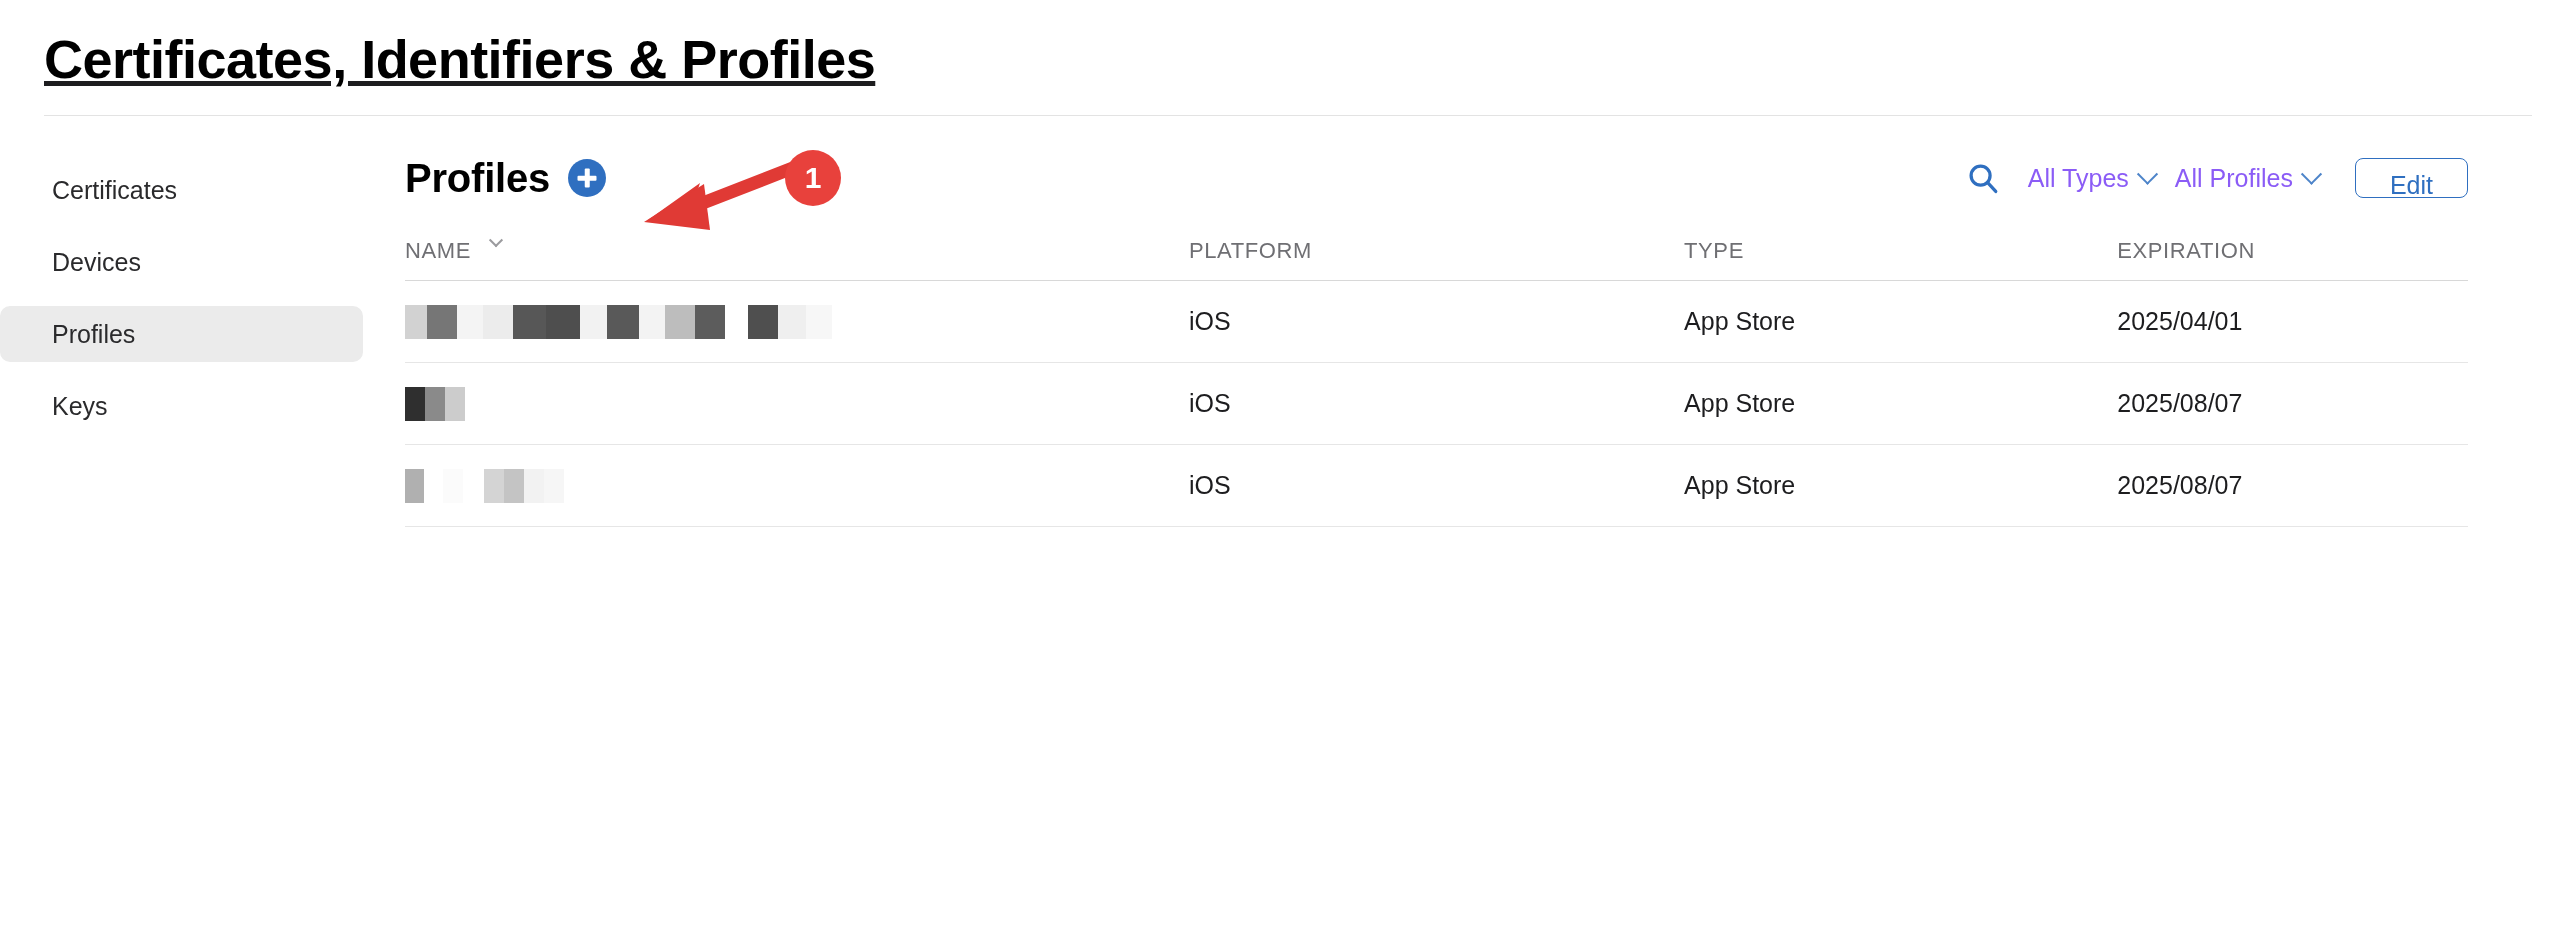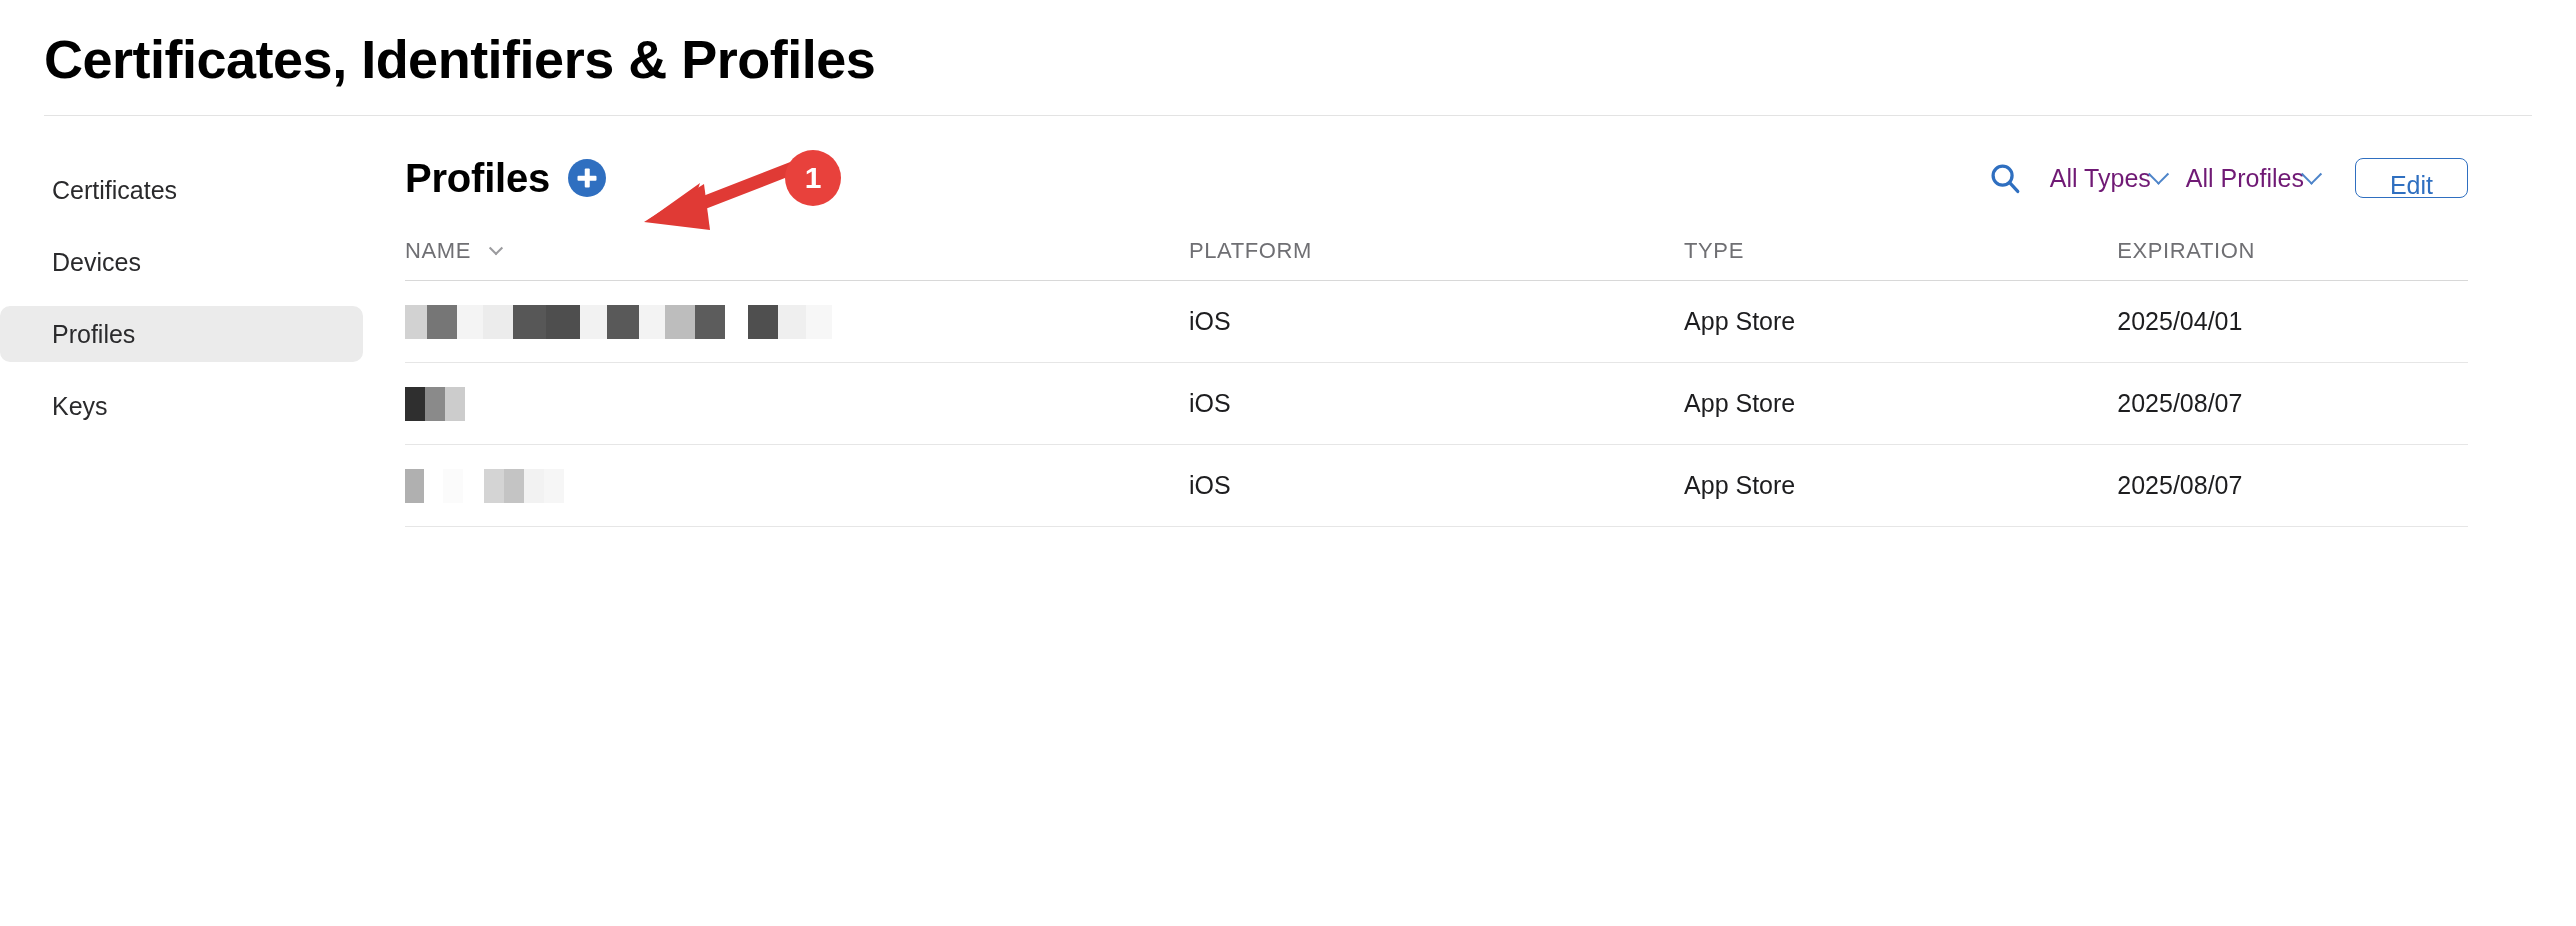--- a/index.html
+++ b/index.html
@@ -15,20 +15,21 @@
     font-family: "Liberation Sans", "DejaVu Sans", sans-serif;
     color: #1d1d1f;
     -webkit-font-smoothing: antialiased;
     position: relative;
     overflow: hidden;
   }
 
   
   .page-header {
     padding: 30px 0 0 44px;
+    text-decoration: underline;
   }
   .page-title {
     font-size: 54px;
     font-weight: 700;
     letter-spacing: -0.5px;
     line-height: 1.1;
     color: #000000;
     margin: 0;
     padding-bottom: 26px;
   }
@@ -135,21 +136,22 @@
     align-items: center;
     justify-content: center;
     width: 46px;
     height: 46px;
     cursor: pointer;
     margin-right: 12px;
   }
   .filter-menu {
     display: inline-flex;
     align-items: center;
-    color: #701a75;
+    gap: 11px;
+    color: #8b5cf6;
     font-size: 25px;
     cursor: pointer;
     padding: 6px 10px;
     white-space: nowrap;
     justify-content: center;
   }
   .chev {
     display: inline-block;
     width: 15px;
     height: 15px;
@@ -196,21 +198,21 @@
     vertical-align: middle;
     border-bottom: 1.5px solid #e6e6e6;
   }
   .col-name { width: 38%; }
   .col-platform { width: 24%; }
   .col-type { width: 21%; }
   .col-expiration { width: 17%; }
 
   .th-sortable {
     display: inline-flex;
-    align-items: center;
+    align-items: flex-start;
     gap: 20px;
     cursor: pointer;
   }
   .chev-sm {
     display: inline-block;
     width: 10px;
     height: 10px;
     border-right: 2px solid #9b9b9e;
     border-bottom: 2px solid #9b9b9e;
     transform: rotate(45deg) translate(-2px, -2px);

